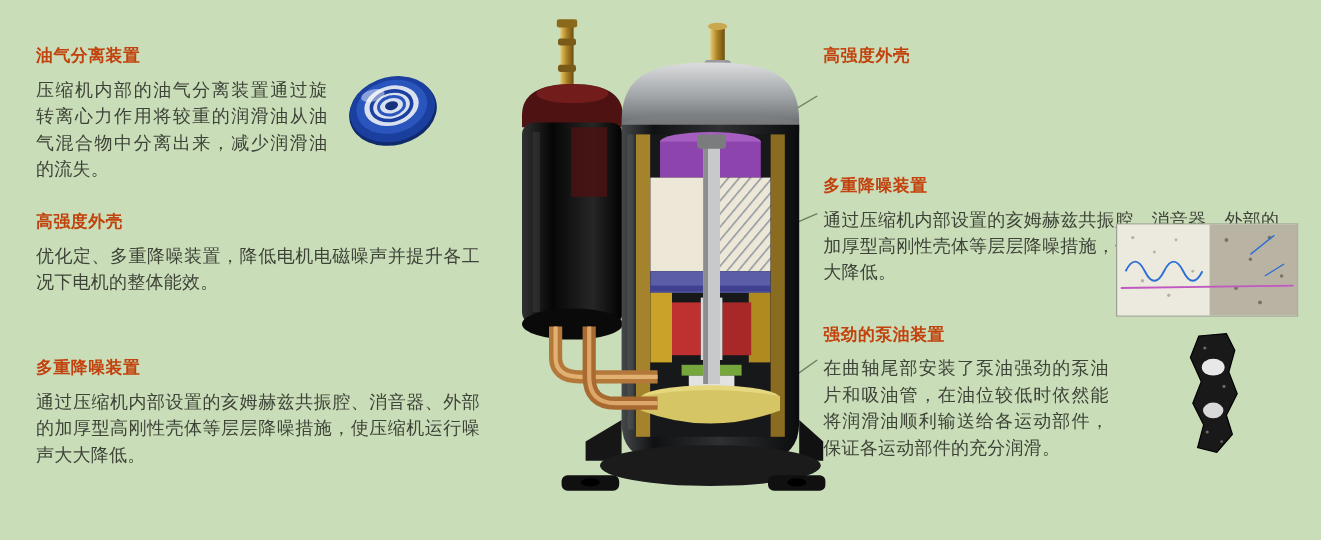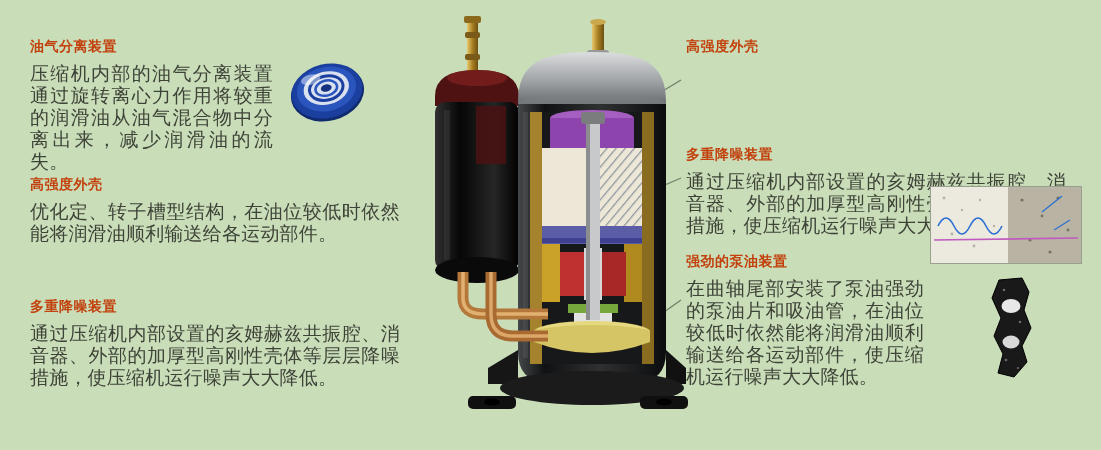--- a/index.html
+++ b/index.html
@@ -8,30 +8,29 @@
     position:relative; width:1101px; height:450px; overflow:hidden;
     background:#c9ddb9;
     font-family:"DejaVu Sans","Liberation Sans",sans-serif;
   }
   .feature{ position:absolute; color:#3e4337; }
   .feature h3{
     font-size:14px; font-weight:700; color:#c2410c;
     margin-bottom:8px; letter-spacing:.5px;
   }
   .feature p{
-    font-size:19px; line-height:22px; letter-spacing:.2px;
+    font-size:15px; line-height:22px; letter-spacing:.2px;
     text-align:justify;
-    font-family:Liberation Mono, monospace;
   }
   .f-l1{ left:30px;  top:38px;  width:243px; }
   .f-l2{ left:30px;  top:176px; width:370px; }
   .f-l3{ left:30px;  top:298px; width:370px; }
   .f-r1{ left:686px; top:38px;  width:380px; }
   .f-r2{ left:686px; top:146px; width:380px; }
-  .f-r3{ left:686px; top:253px; width:238px; }
+  .f-r3{ left:686px; top:270px; width:238px; }
 
   .img{ position:absolute; }
   .oil-sep   { left:286px; top:50px; }
   .compressor{ left:428px; top:12px; }
   .noise     { left:930px; top:186px; }
   .pump      { left:984px; top:276px; }
 
   .callouts{
     position:absolute; left:0; top:0; width:1101px; height:450px;
     pointer-events:none;
@@ -48,40 +47,40 @@
     <line x1="681" y1="300" x2="650" y2="322" stroke="#6f7d66" stroke-width="1.2"></line>
   </svg>
 
   <section class="feature f-l1">
     <h3>油气分离装置</h3>
     <p>压缩机内部的油气分离装置通过旋转离心力作用将较重的润滑油从油气混合物中分离出来，减少润滑油的流失。</p>
   </section>
 
   <section class="feature f-l2">
     <h3>高强度外壳</h3>
-    <p>优化定、转子槽型结构，在油位较低时依然能将润滑油顺利输送给各运动部件。</p>
+    <p>优化定、多重降噪装置，降低电机电磁噪声并提升各工况下电机的整体能效。</p>
   </section>
 
   <section class="feature f-l3">
     <h3>多重降噪装置</h3>
     <p>通过压缩机内部设置的亥姆赫兹共振腔、消音器、外部的加厚型高刚性壳体等层层降噪措施，使压缩机运行噪声大大降低。</p>
   </section>
 
   <section class="feature f-r1">
     <h3>高强度外壳</h3>
   </section>
 
   <section class="feature f-r2">
     <h3>多重降噪装置</h3>
     <p>通过压缩机内部设置的亥姆赫兹共振腔、消音器、外部的加厚型高刚性壳体等层层降噪措施，使压缩机运行噪声大大降低。</p>
   </section>
 
   <section class="feature f-r3">
     <h3>强劲的泵油装置</h3>
-    <p>在曲轴尾部安装了泵油强劲的泵油片和吸油管，在油位较低时依然能将润滑油顺利输送给各运动部件，使压缩机运行噪声大大降低。</p>
+    <p>在曲轴尾部安装了泵油强劲的泵油片和吸油管，在油位较低时依然能将润滑油顺利输送给各运动部件，保证各运动部件的充分润滑。</p>
   </section>
 
   <div class="img oil-sep">
     <svg width="82" height="82" viewBox="0 0 82 82">
       <g transform="rotate(-14 41 41)">
         <ellipse cx="41" cy="43" rx="37" ry="28" fill="#102a6e"></ellipse>
         <ellipse cx="41" cy="41" rx="36" ry="27" fill="#1b3f9e"></ellipse>
         <ellipse cx="41" cy="39" rx="30" ry="22" fill="#2a55bd"></ellipse>
         <ellipse cx="41" cy="38" rx="23" ry="16.5" fill="#d9e1f0"></ellipse>
         <ellipse cx="41" cy="38" rx="17" ry="12" fill="none" stroke="#1b3f9e" stroke-width="3"></ellipse>

